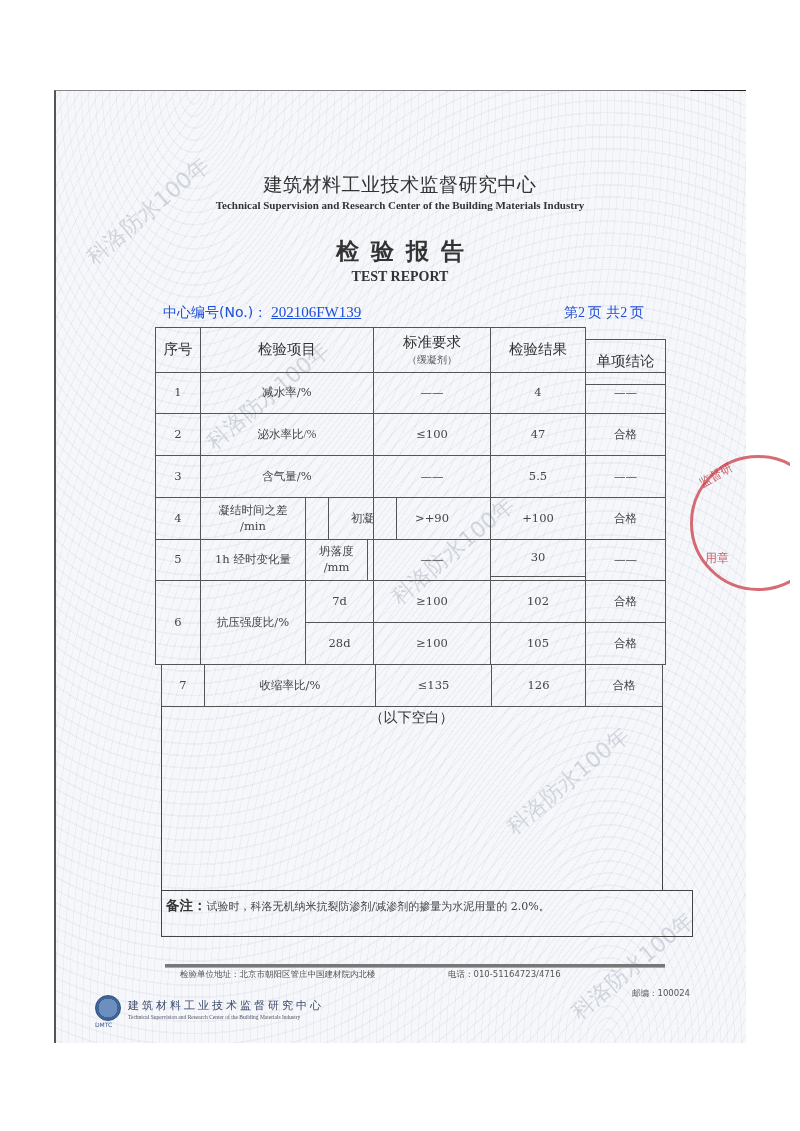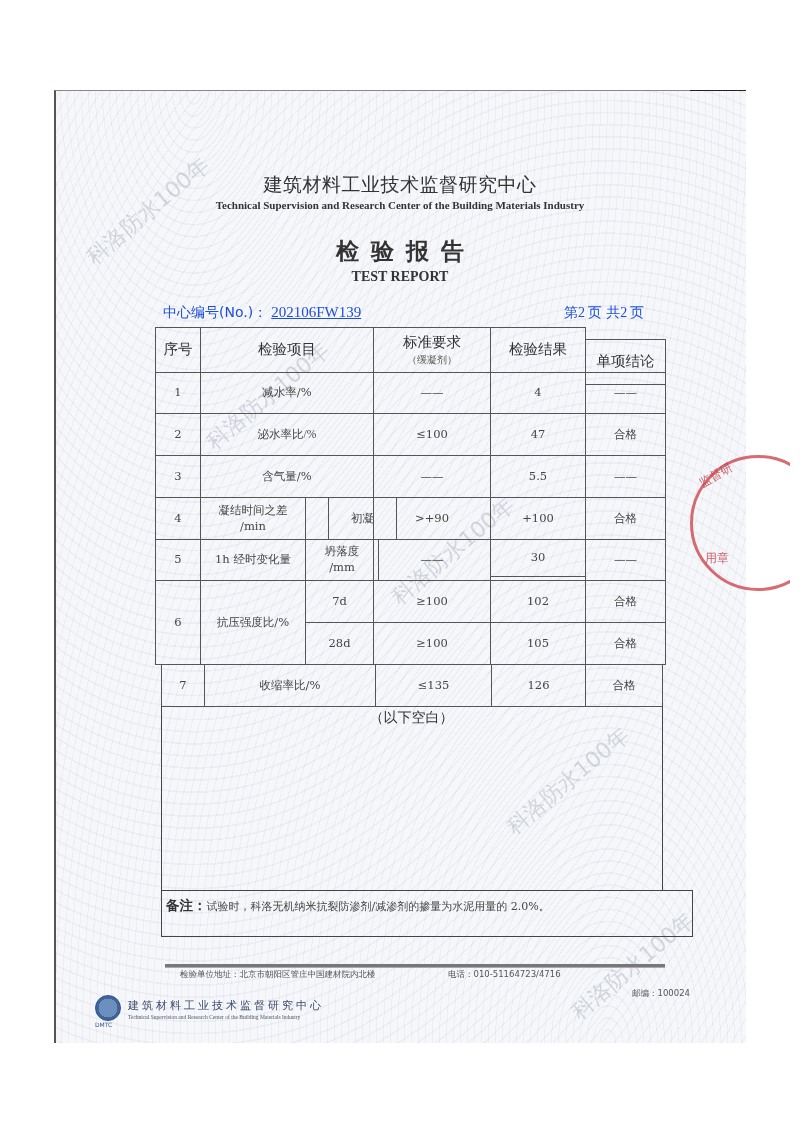--- a/index.html
+++ b/index.html
@@ -108,21 +108,21 @@
 
   <div class="cell td" style="left:155px;top:497px;width:46px;height:43px;">4</div>
   <div class="cell td" style="left:200px;top:497px;width:106px;height:43px;padding:0 6px;">凝结时间之差 /min</div>
   <div class="cell td" style="left:305px;top:497px;width:69px;height:43px;margin-left:23px;">初凝</div>
   <div class="cell td" style="left:373px;top:497px;width:118px;height:43px;">&gt;+90</div>
   <div class="cell td" style="left:490px;top:497px;width:96px;height:43px;">+100</div>
   <div class="cell td" style="left:585px;top:497px;width:81px;height:43px;">合格</div>
 
   <div class="cell td" style="left:155px;top:539px;width:46px;height:42px;">5</div>
   <div class="cell td" style="left:200px;top:539px;width:106px;height:42px;">1h 经时变化量</div>
-  <div class="cell td" style="left:305px;top:539px;width:74px;height:42px;padding:0 10px;">坍落度 /mm</div>
+  <div class="cell td" style="left:305px;top:539px;width:63px;height:42px;padding:0 10px;">坍落度 /mm</div>
   <div class="cell td" style="left:373px;top:539px;width:118px;height:42px;">——</div>
   <div class="cell td" style="left:490px;top:539px;width:96px;height:38px;">30</div>
   <div class="cell td" style="left:585px;top:539px;width:81px;height:42px;">——</div>
 
   <div class="cell td" style="left:155px;top:580px;width:46px;height:85px;">6</div>
   <div class="cell td" style="left:200px;top:580px;width:106px;height:85px;">抗压强度比/%</div>
   <div class="cell td" style="left:305px;top:580px;width:69px;height:43px;">7d</div>
   <div class="cell td" style="left:373px;top:580px;width:118px;height:43px;">≥100</div>
   <div class="cell td" style="left:490px;top:580px;width:96px;height:43px;">102</div>
   <div class="cell td" style="left:585px;top:580px;width:81px;height:43px;">合格</div>

